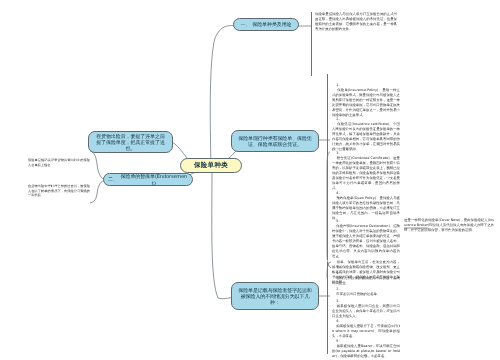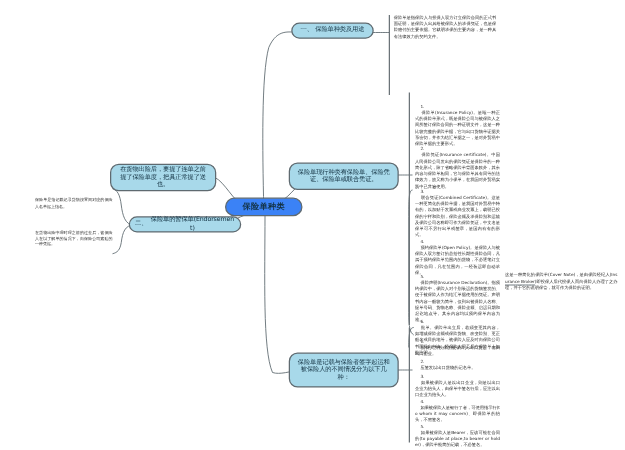--- a/index.html
+++ b/index.html
@@ -45,21 +45,21 @@
     display: flex;
     align-items: center;
     justify-content: center;
     text-align: center;
     line-height: 1.25;
     letter-spacing: -0.1px;
     padding: 2px 4px;
     word-break: break-all;
   }
   .node.root {
-    background: #3b82f6;
+    background: #fef9c3;
     border-radius: 9px;
     font-weight: bold;
     letter-spacing: 0.3px;
   }
   .node.pill {
     border-radius: 9px;
   }
   .node .idx {
     margin-right: 2px;
     white-space: nowrap;

